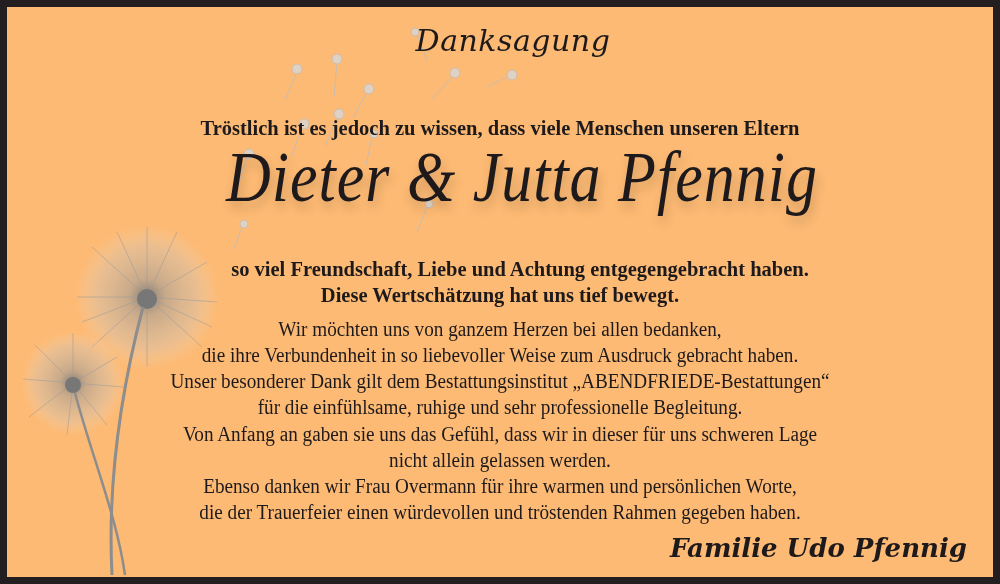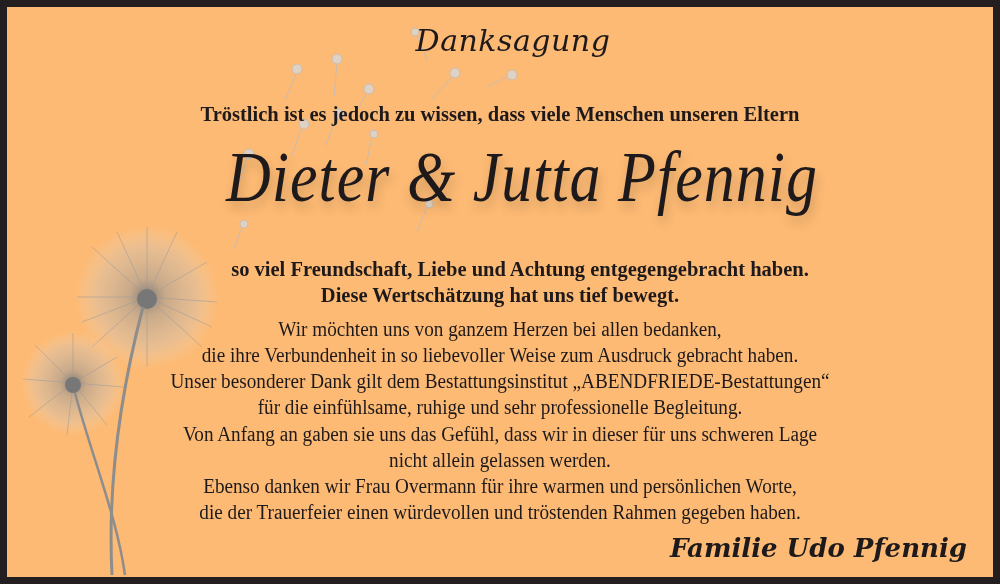--- a/index.html
+++ b/index.html
@@ -111,21 +111,21 @@
         <circle cx="367" cy="127" r="4"></circle>
       <path d="M420 200 l-10 25"></path>
         <circle cx="422" cy="197" r="4"></circle>
       <path d="M235 220 l-8 22"></path>
         <circle cx="237" cy="217" r="4"></circle>
     </g>
   </svg>
 
   <div class="line script title">Danksagung</div>
 
-  <div class="line bold" style="top:96px;text-align:center;">Tröstlich ist es jedoch zu wissen, dass viele Menschen unseren Eltern</div>
+  <div class="line bold" style="top:110px;text-align:center;">Tröstlich ist es jedoch zu wissen, dass viele Menschen unseren Eltern</div>
 
   <div class="line names">Dieter &amp; Jutta Pfennig</div>
 
   <div class="line bold" style="top:251px;padding-left:20px;">so viel Freundschaft, Liebe und Achtung entgegengebracht haben.</div>
   <div class="line bold" style="top:277px;">Diese Wertschätzung hat uns tief bewegt.</div>
 
   <div class="line regular" style="top:311px;">Wir möchten uns von ganzem Herzen bei allen bedanken,</div>
   <div class="line regular" style="top:337px;">die ihre Verbundenheit in so liebevoller Weise zum Ausdruck gebracht haben.</div>
   <div class="line regular" style="top:363px;">Unser besonderer Dank gilt dem Bestattungsinstitut „ABENDFRIEDE-Bestattungen“</div>
   <div class="line regular" style="top:389px;">für die einfühlsame, ruhige und sehr professionelle Begleitung.</div>

